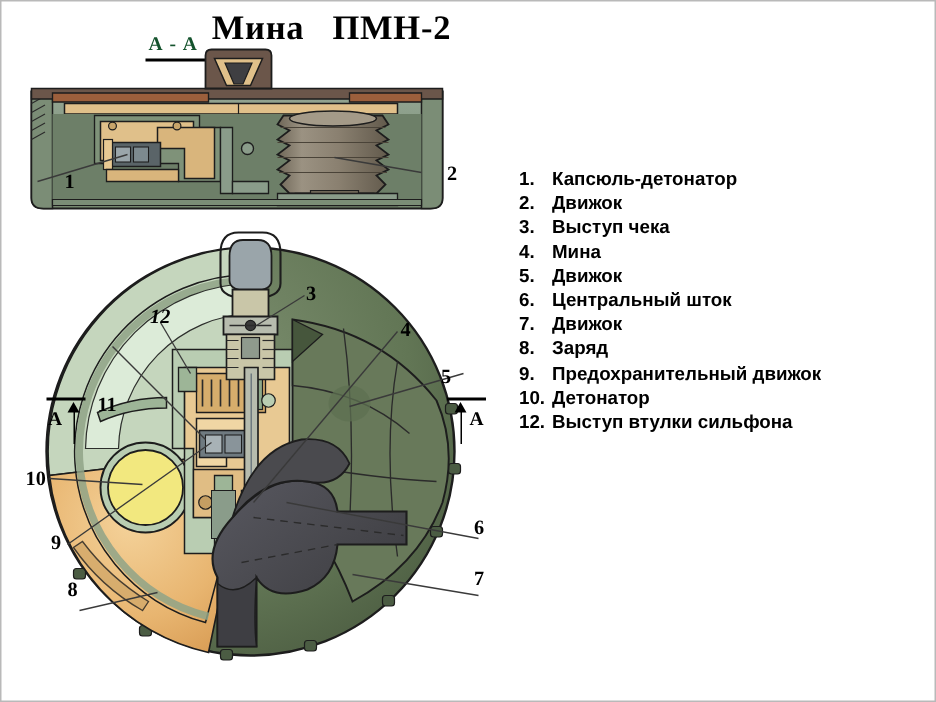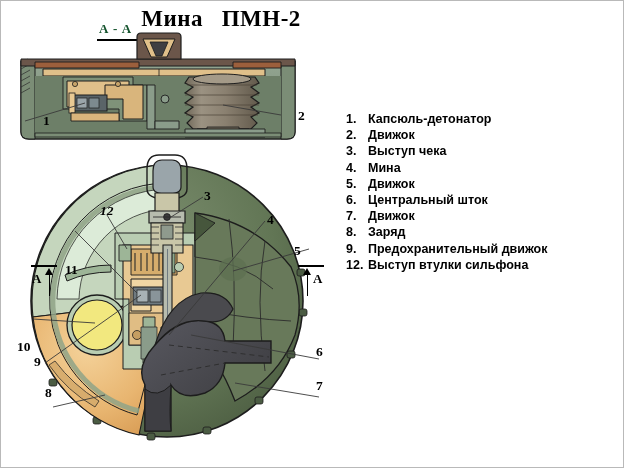--- a/index.html
+++ b/index.html
@@ -389,21 +389,21 @@
     </svg>
   </div>
 
   <div class="callout" style="left:203px; top:188px;">3</div>
   <div class="callout" style="left:266px; top:212px;">4</div>
   <div class="callout" style="left:293px; top:243px;">5</div>
   <div class="callout" style="left:315px; top:344px;">6</div>
   <div class="callout" style="left:315px; top:378px;">7</div>
   <div class="callout" style="left:44px;  top:385px;">8</div>
   <div class="callout" style="left:33px;  top:354px;">9</div>
-  <div class="callout" style="left:16px;  top:311px;margin-top:28px;">10</div>
+  <div class="callout" style="left:16px;  top:311px;">10</div>
   <div class="callout" style="left:64px;  top:218px;margin-top:44px;">11</div>
   <div class="callout" style="left:99px;  top:203px;font-style:italic;">12</div>
 
   <div class="secmark" style="left:30px; top:264px;">
     <div class="bar" style="left:0;"></div>
     <div class="arrow-head" style="left:14px; top:3px;"></div>
     <div class="arrow-stem" style="left:17.5px; top:9px;"></div>
     <div class="letter" style="left:1px; top:6px;">A</div>
   </div>
 
@@ -445,18 +445,22 @@
     </div>
     <div class="legend-row">
       <span class="legend-num">8.</span>
       <span class="legend-label">Заряд</span>
     </div>
     <div class="legend-row">
       <span class="legend-num">9.</span>
       <span class="legend-label">Предохранительный движок</span>
     </div>
     <div class="legend-row">
+      <span class="legend-num">10.</span>
+      <span class="legend-label">Детонатор</span>
+    </div>
+    <div class="legend-row">
       <span class="legend-num">12.</span>
       <span class="legend-label">Выступ втулки сильфона</span>
     </div>
   </div>
 
 </div>
 
 </body></html>

